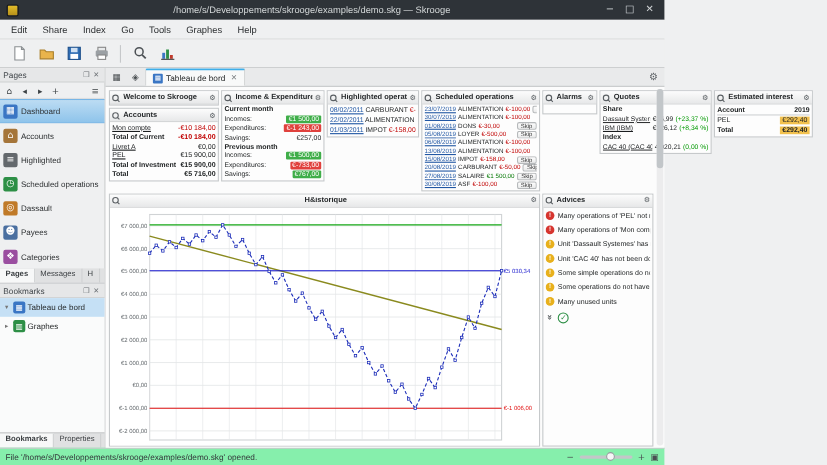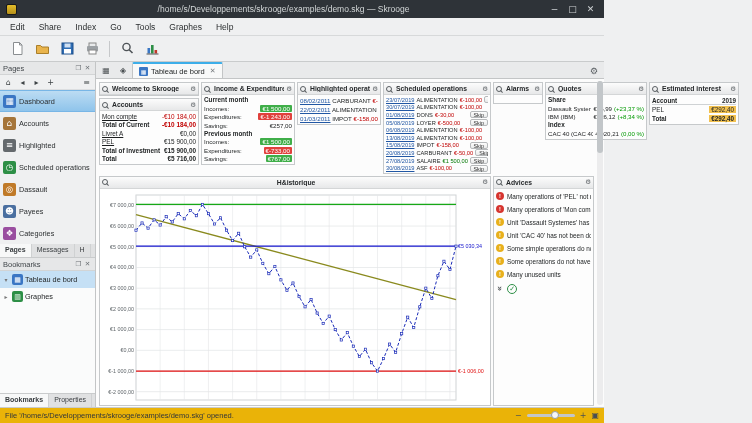--- a/index.html
+++ b/index.html
@@ -118,21 +118,21 @@
   .chart-body{flex:1;min-height:0;background:#fff}
   .advrow{display:flex;align-items:center;gap:3px;height:13px;font-size:6.4px;white-space:nowrap;overflow:hidden}
   .advico{width:8px;height:8px;flex:0 0 8px;border-radius:50%;color:#fff;font-size:5.5px;line-height:8px;text-align:center;font-weight:bold}
   .advico.high{background:#d6352f}
   .advico.medium{background:#e8b01c}
   .adv-actions{display:flex;align-items:center;gap:5px;padding:3px 1px}
   .adv-chev{display:inline-block;transform:rotate(90deg);color:#4a4f52;font-size:8px;font-weight:bold}
   .adv-check{width:10px;height:10px;border:1px solid #2d8f46;border-radius:50%;color:#2d8f46;font-size:7px;line-height:9px;text-align:center}
 
   
-  .statusbar{height:16px;flex:0 0 16px;display:flex;align-items:center;padding:0 5px;background:#eab308;border-top:1px solid #c9cbcc;font-size:7.5px;color:#33373a}
+  .statusbar{height:16px;flex:0 0 16px;display:flex;align-items:center;padding:0 5px;background:#86efac;border-top:1px solid #c9cbcc;font-size:7.5px;color:#33373a}
   .status-right{margin-left:auto;display:flex;align-items:center;gap:5px}
   .st-ico{font-size:8px;color:#4a4f52;border:none;background:none}
   .slider{width:48px;height:3px;background:#c3c6c8;border-radius:2px;position:relative}
   .knob{position:absolute;left:24px;top:-3px;width:8px;height:8px;border-radius:50%;background:#f6f7f7;border:1px solid #989da0}
 </style>
 </head>
 <body>
 
 <div class="app">
 

